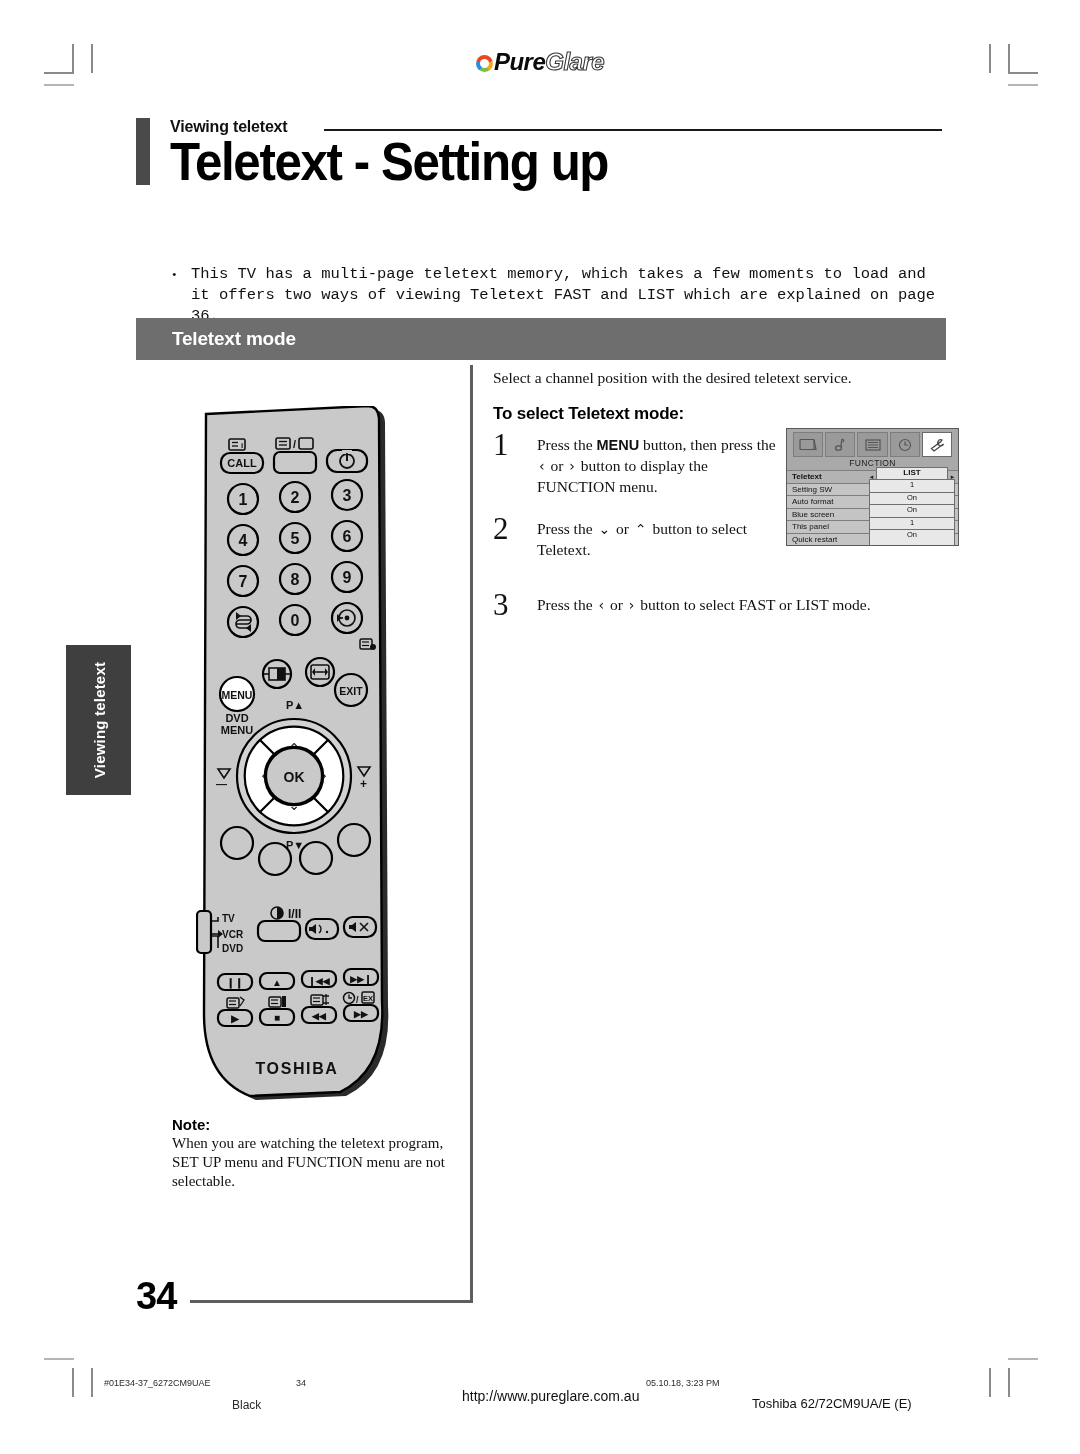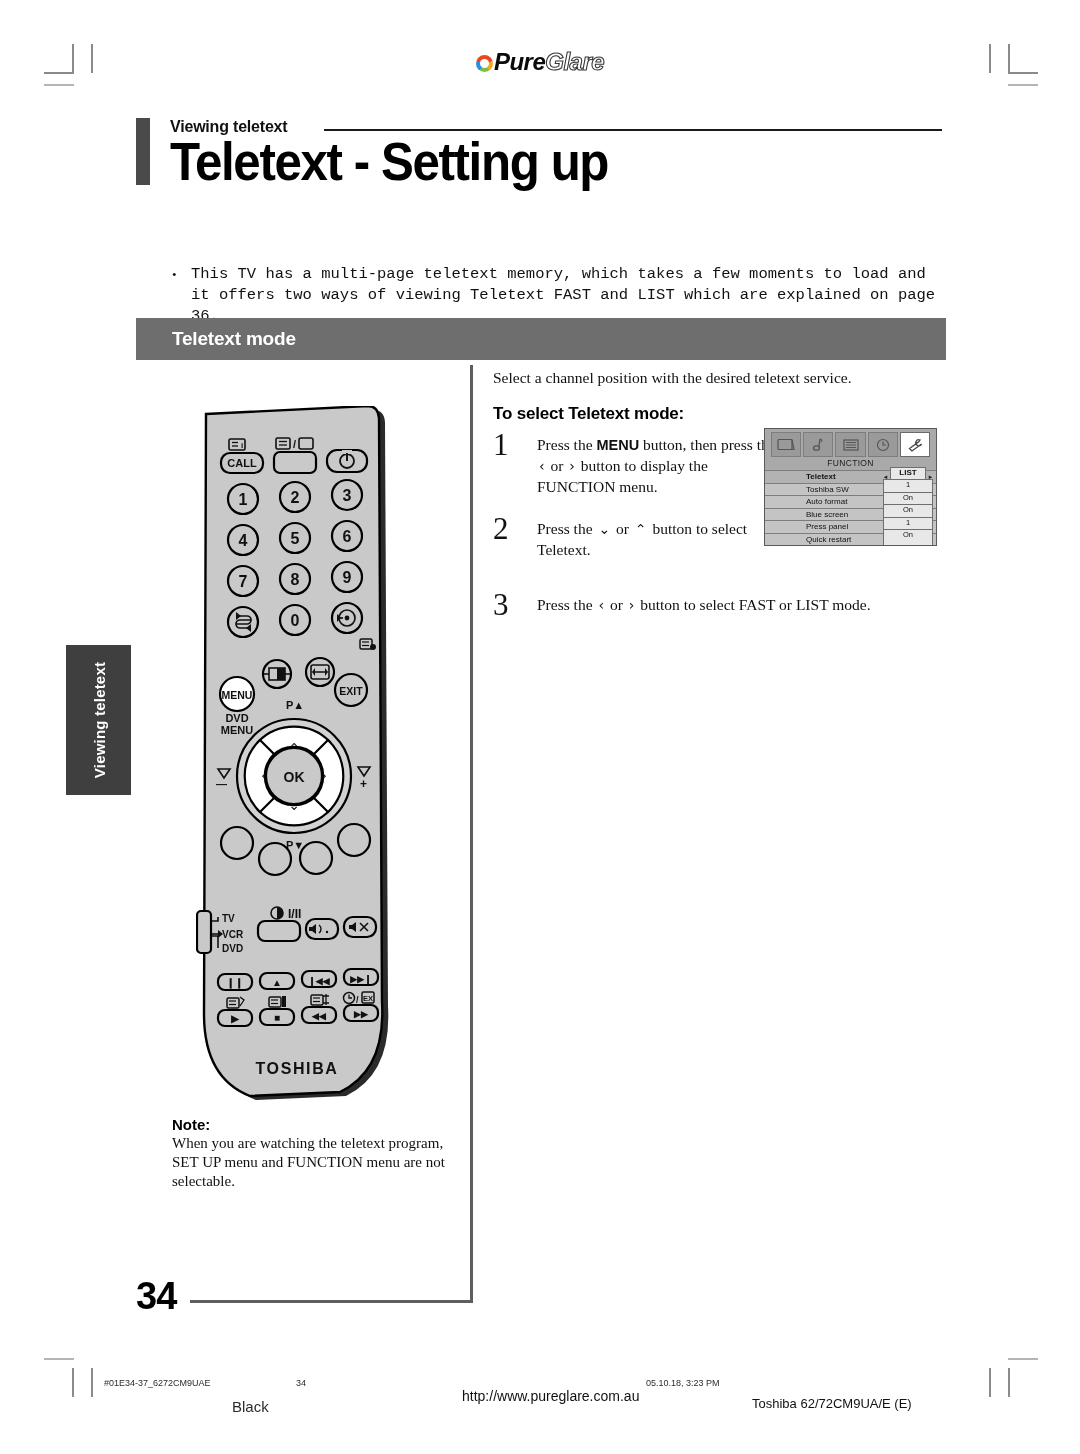--- a/index.html
+++ b/index.html
@@ -254,21 +254,21 @@
   }
   .nav-glyph {
     font-family: "DejaVu Sans", sans-serif;
     font-size: 14px;
     padding: 0 2px;
   }
 
   
   #osd {
     position: absolute;
-    left: 764px;
+    left: 786px;
     top: 428px;
     width: 173px;
     height: 118px;
     background: #a9a9a9;
     border: 1px solid #5a5a5a;
     font-family: "Liberation Sans", sans-serif;
     box-sizing: border-box;
     overflow: hidden;
   }
   #osd-icon-row {
@@ -307,21 +307,20 @@
     padding: 0 2px;
   }
   .osd-row.selected { background: #b3b3b3; }
   .osd-row-label {
     flex: 0 0 76px;
     font-size: 8px;
     color: #111;
     padding-left: 3px;
     white-space: nowrap;
     overflow: hidden;
-    margin-left: 36px;
   }
   .osd-row.selected .osd-row-label { font-weight: bold; }
   .osd-arrow {
     flex: 0 0 7px;
     text-align: center;
     font-size: 7px;
     color: #222;
     line-height: 1;
   }
   .osd-row-value {
@@ -381,21 +380,21 @@
 
   
   .footer-text {
     position: absolute;
     font-family: "Liberation Sans", sans-serif;
     color: #2b2b2b;
     white-space: nowrap;
   }
   #footer-docid   { left: 104px; top: 1378px; font-size: 9px; }
   #footer-pagenum { left: 296px; top: 1378px; font-size: 9px; }
-  #footer-black   { left: 232px; top: 1398px; font-size: 15px; }
+  #footer-black   { left: 232px; top: 1398px; font-size: 12px; }
   #footer-url     { left: 462px; top: 1388px; font-size: 14px; color: #111; }
   #footer-date    { left: 646px; top: 1378px; font-size: 9px; }
   #footer-model   { left: 752px; top: 1396px; font-size: 13px; color: #111; }
 </style>
 </head>
 <body>
 
 <div class="cropmark" style="left:72px;  top:44px;  width:2px;  height:29px;"></div>
 <div class="cropmark" style="left:44px;  top:72px;  width:30px; height:2px;"></div>
 <div class="cropmark thin" style="left:44px; top:84px; width:30px; height:2px;"></div>
@@ -729,33 +728,33 @@
   </div>
   <div id="osd-menu-title">FUNCTION</div>
 
   <div class="osd-row selected">
     <div class="osd-row-label">Teletext</div>
     <div class="osd-arrow">◂</div>
     <div class="osd-row-value">LIST</div>
     <div class="osd-arrow">▸</div>
   </div>
   <div class="osd-row">
-    <div class="osd-row-label">Toshiba SW</div>
+    <div class="osd-row-label">Setting SW</div>
     <div class="osd-row-value">1</div>
   </div>
   <div class="osd-row">
     <div class="osd-row-label">Auto format</div>
     <div class="osd-row-value">On</div>
   </div>
   <div class="osd-row">
     <div class="osd-row-label">Blue screen</div>
     <div class="osd-row-value">On</div>
   </div>
   <div class="osd-row">
-    <div class="osd-row-label">Press panel</div>
+    <div class="osd-row-label">This panel</div>
     <div class="osd-row-value">1</div>
   </div>
   <div class="osd-row">
     <div class="osd-row-label">Quick restart</div>
     <div class="osd-row-value">On</div>
   </div>
 
   <div id="osd-footer">
     
     

